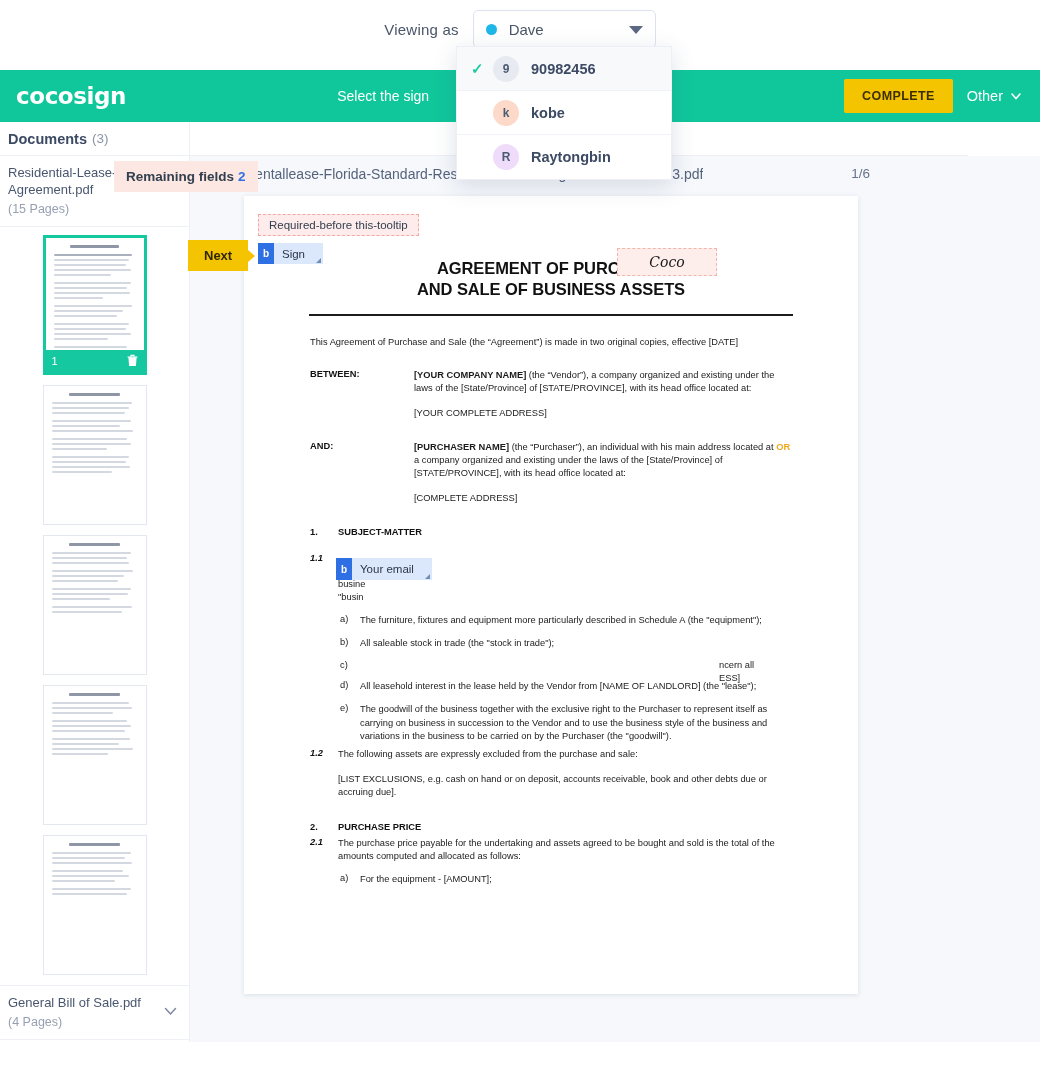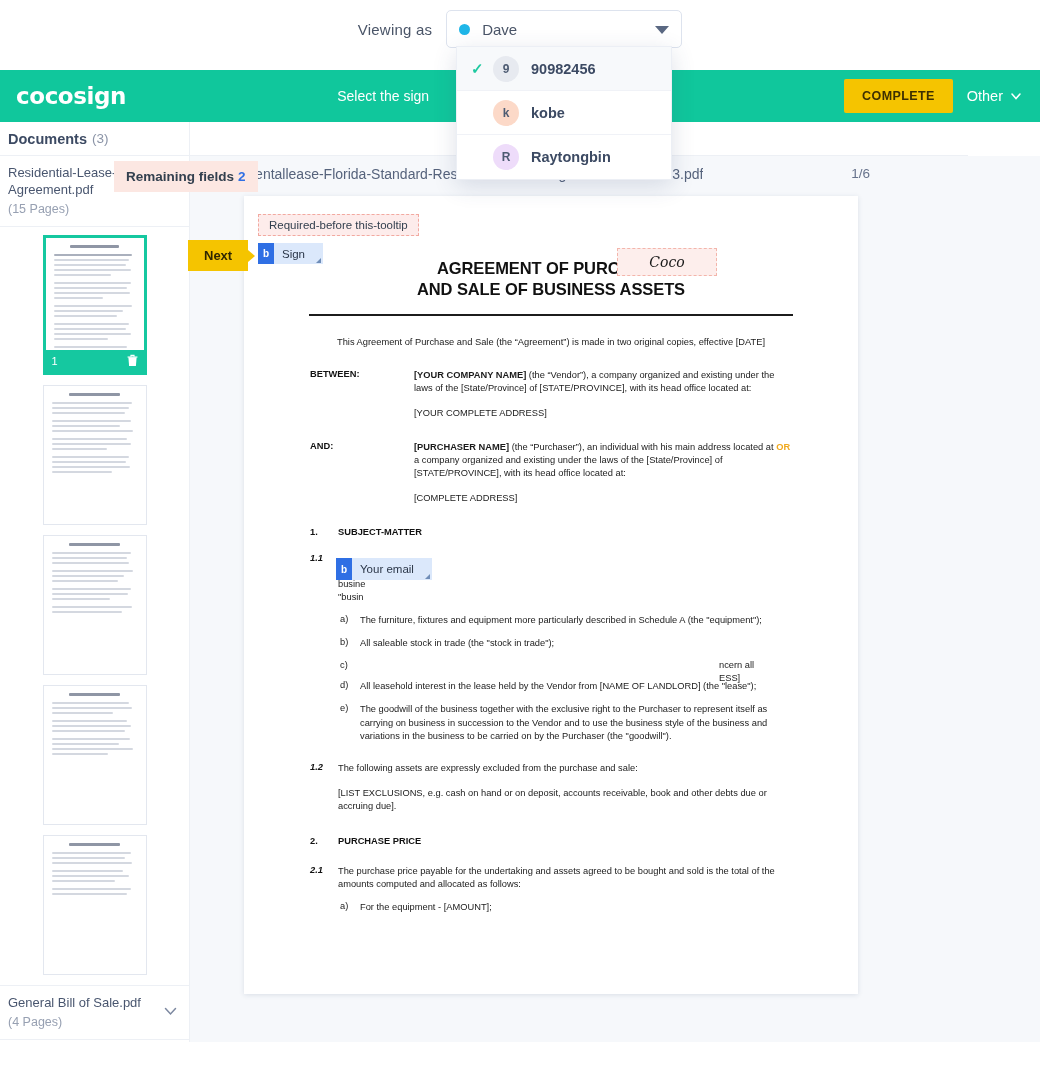--- a/index.html
+++ b/index.html
@@ -23,21 +23,21 @@
     width: 1040px; height: 58px;
     background: #ffffff;
     display: flex; align-items: center; justify-content: center;
     z-index: 30;
   }
   .viewing-label {
     font-size: 15px; color: #4a5568; letter-spacing: .2px;
     margin-right: 14px;
   }
   .viewas-select {
-    width: 236px; height: 38px;
+    width: 183px; height: 38px;
     border: 1px solid #dde3ee; border-radius: 5px;
     background: #fff;
     display: flex; align-items: center;
     padding: 0 12px;
     position: relative;
   }
   .viewas-dot {
     width: 11px; height: 11px; border-radius: 50%;
     background: #1fb6e8; margin-right: 12px; flex: none;
   }
@@ -222,31 +222,31 @@
   .doc-title {
     text-align: center; font-size: 16.5px; font-weight: 700;
     color: #111; line-height: 1.28; margin-top: 62px;
     letter-spacing: -.1px;
   }
   .hr-thick {
     width: 484px; margin: 14px auto 0 auto;
     border-top: 2.5px solid #1c1c1c;
   }
   .body { padding: 0 66px 0 66px; margin-top: 20px; }
-  .p { font-size: 9.3px; color: #1b1b1b; line-height: 1.38; text-align: center; }
+  .p { font-size: 9.3px; color: #1b1b1b; line-height: 1.38; }
   .two-col { display: flex; margin-top: 20px; }
   .col-l { width: 104px; font-weight: 700; font-size: 9.3px; color: #121212; flex: none;}
   .col-r { flex: 1; font-size: 9.3px; color: #1b1b1b; line-height: 1.42; }
   .col-r b { font-weight: 700; }
   .or { color: #f0a91e; font-weight: 600; }
   .sp { margin-top: 12px; }
   .sec { display: flex; margin-top: 22px; }
   .sec-n { width: 28px; font-weight: 700; font-size: 9.3px; color: #121212; flex:none;}
   .sec-t { font-weight: 700; font-size: 9.3px; color: #121212; }
-  .cl { display: flex; margin-top: 19px; }
+  .cl { display: flex; margin-top: 5px; }
   .cl-n { width: 28px; font-weight: 700; font-size: 9.3px; color:#121212; flex:none;font-style:italic; }
   .cl-b { flex: 1; font-size: 9.3px; line-height: 1.42; color:#1b1b1b; }
   .abc { display: flex; margin-top: 10px; padding-left: 30px; }
   .abc-n { width: 20px; font-size: 9.3px; color:#1b1b1b; flex:none;}
   .abc-b { flex: 1; font-size: 9.3px; line-height: 1.42; color:#1b1b1b; }
 
   
   .tooltip-req {
     position: absolute; left: 258px; top: 214px;
     background: #fdeceb; border: 1px dashed #f2a9a0;

